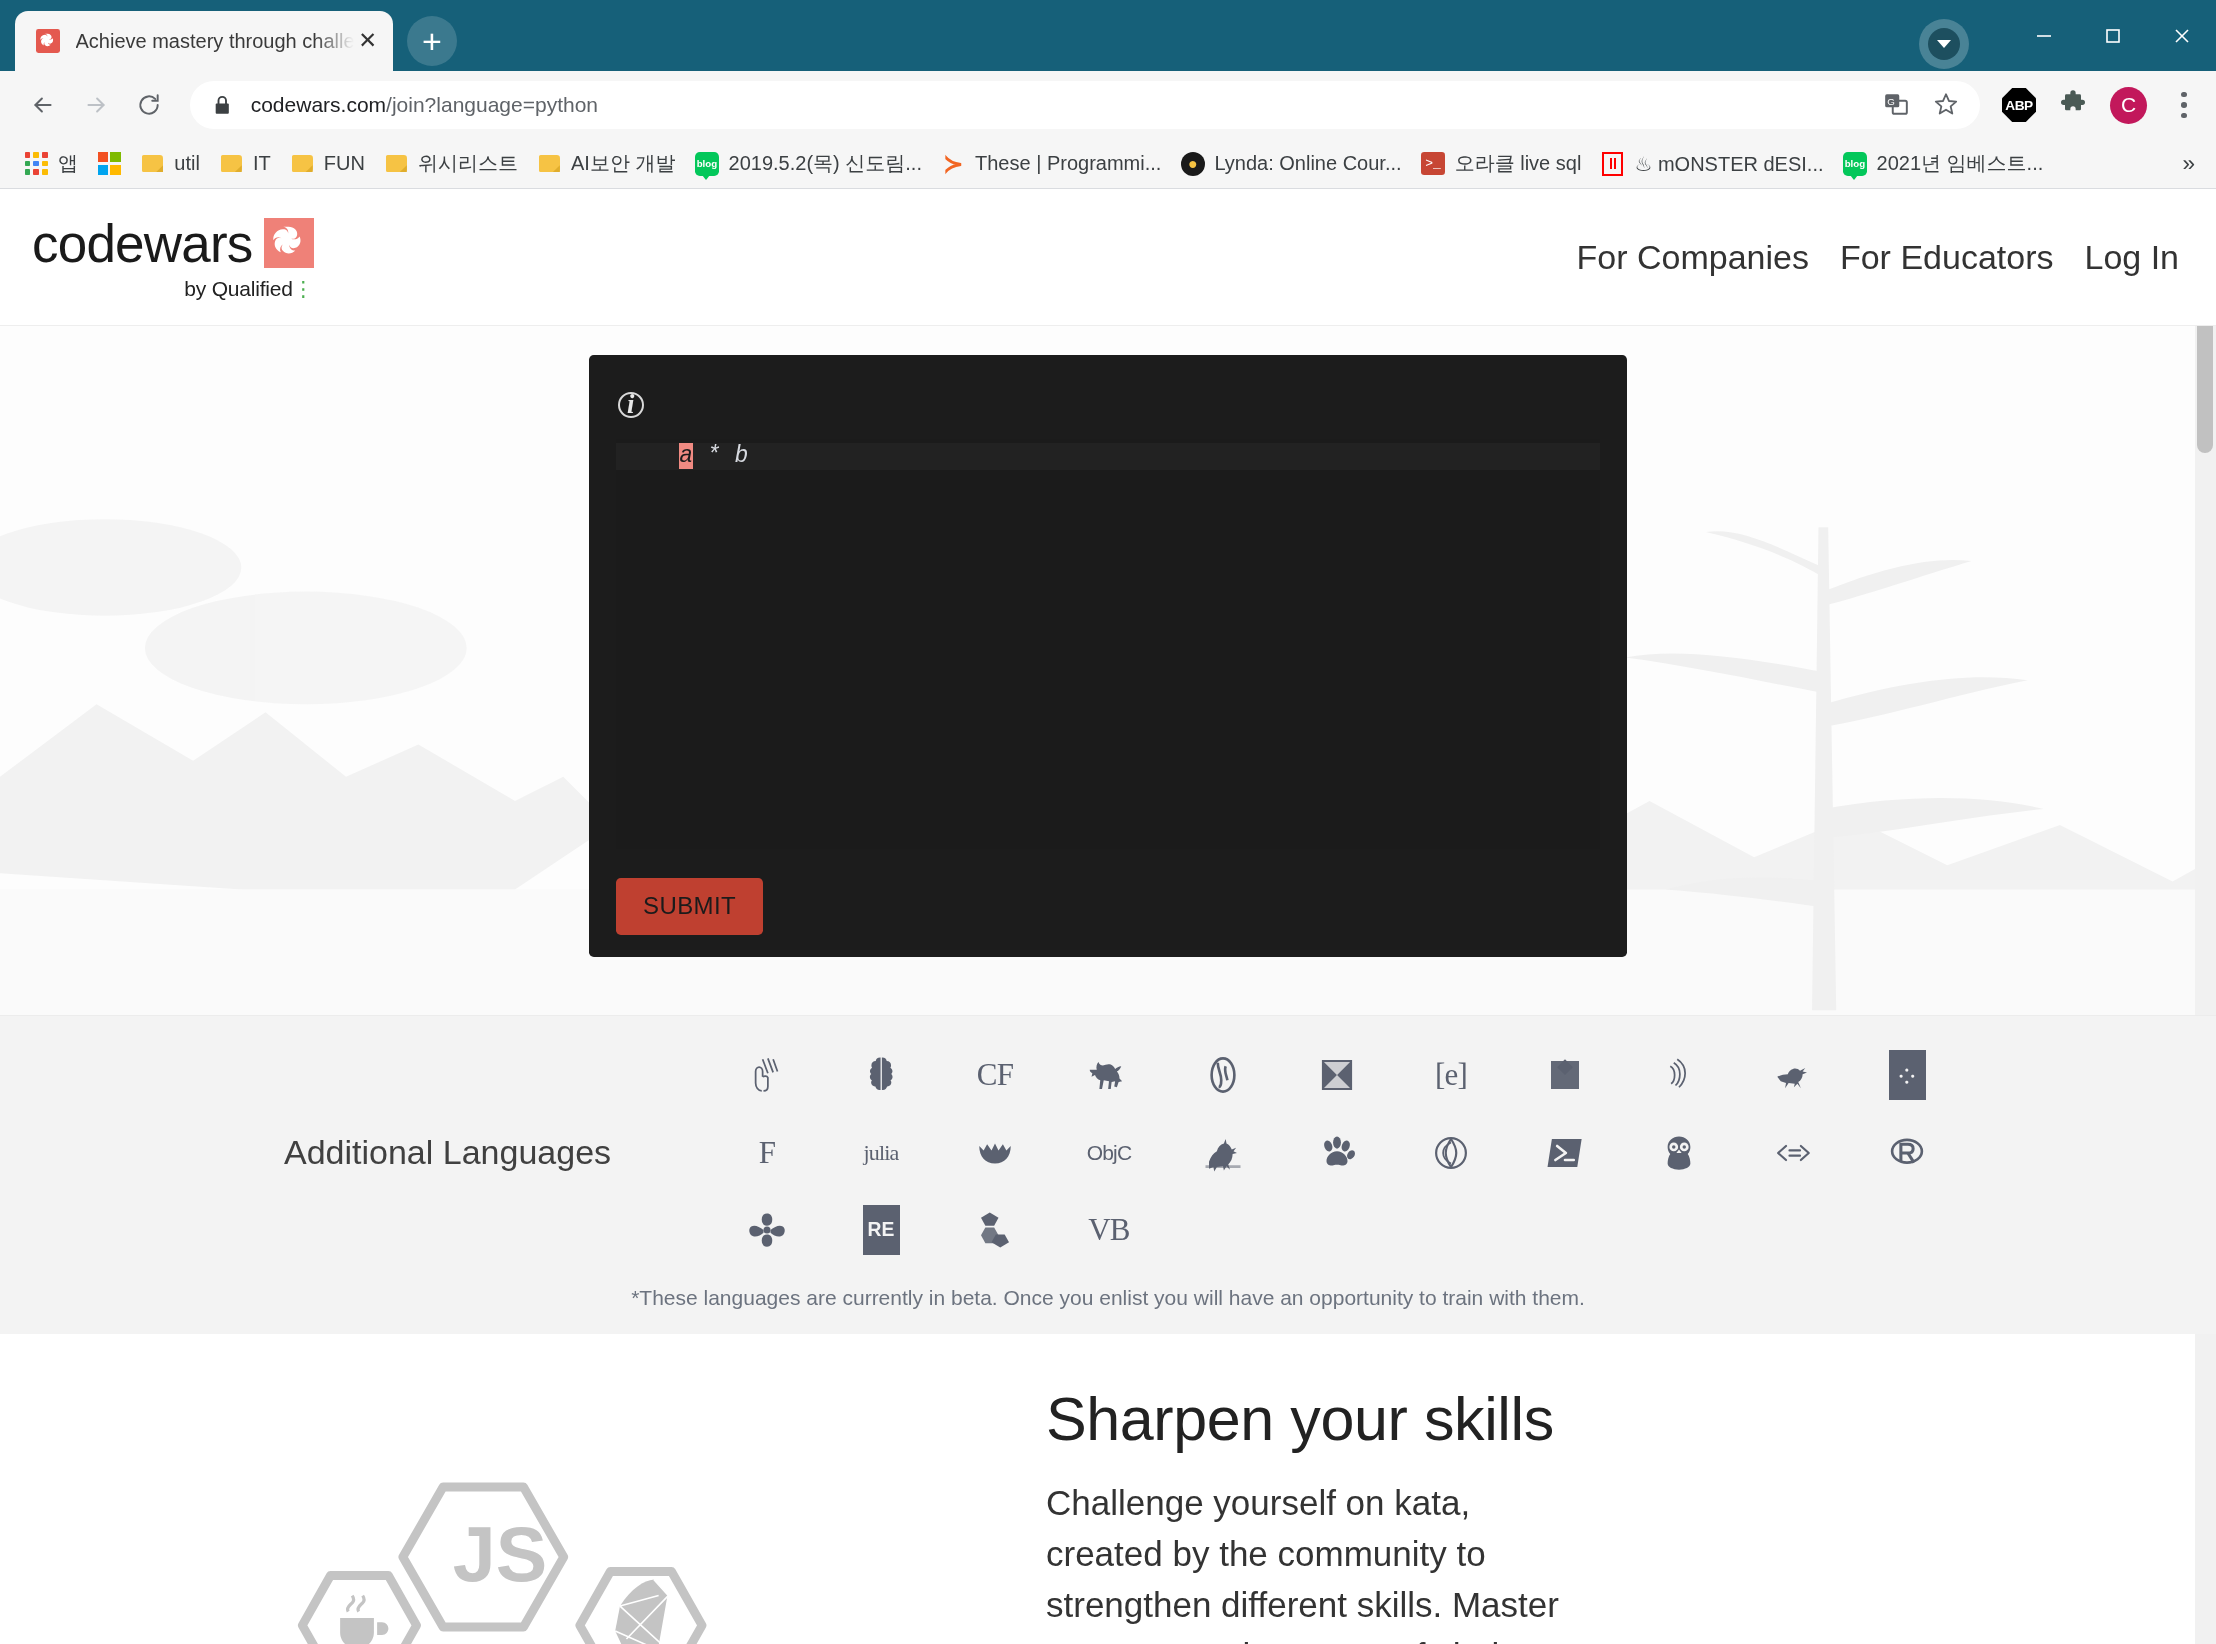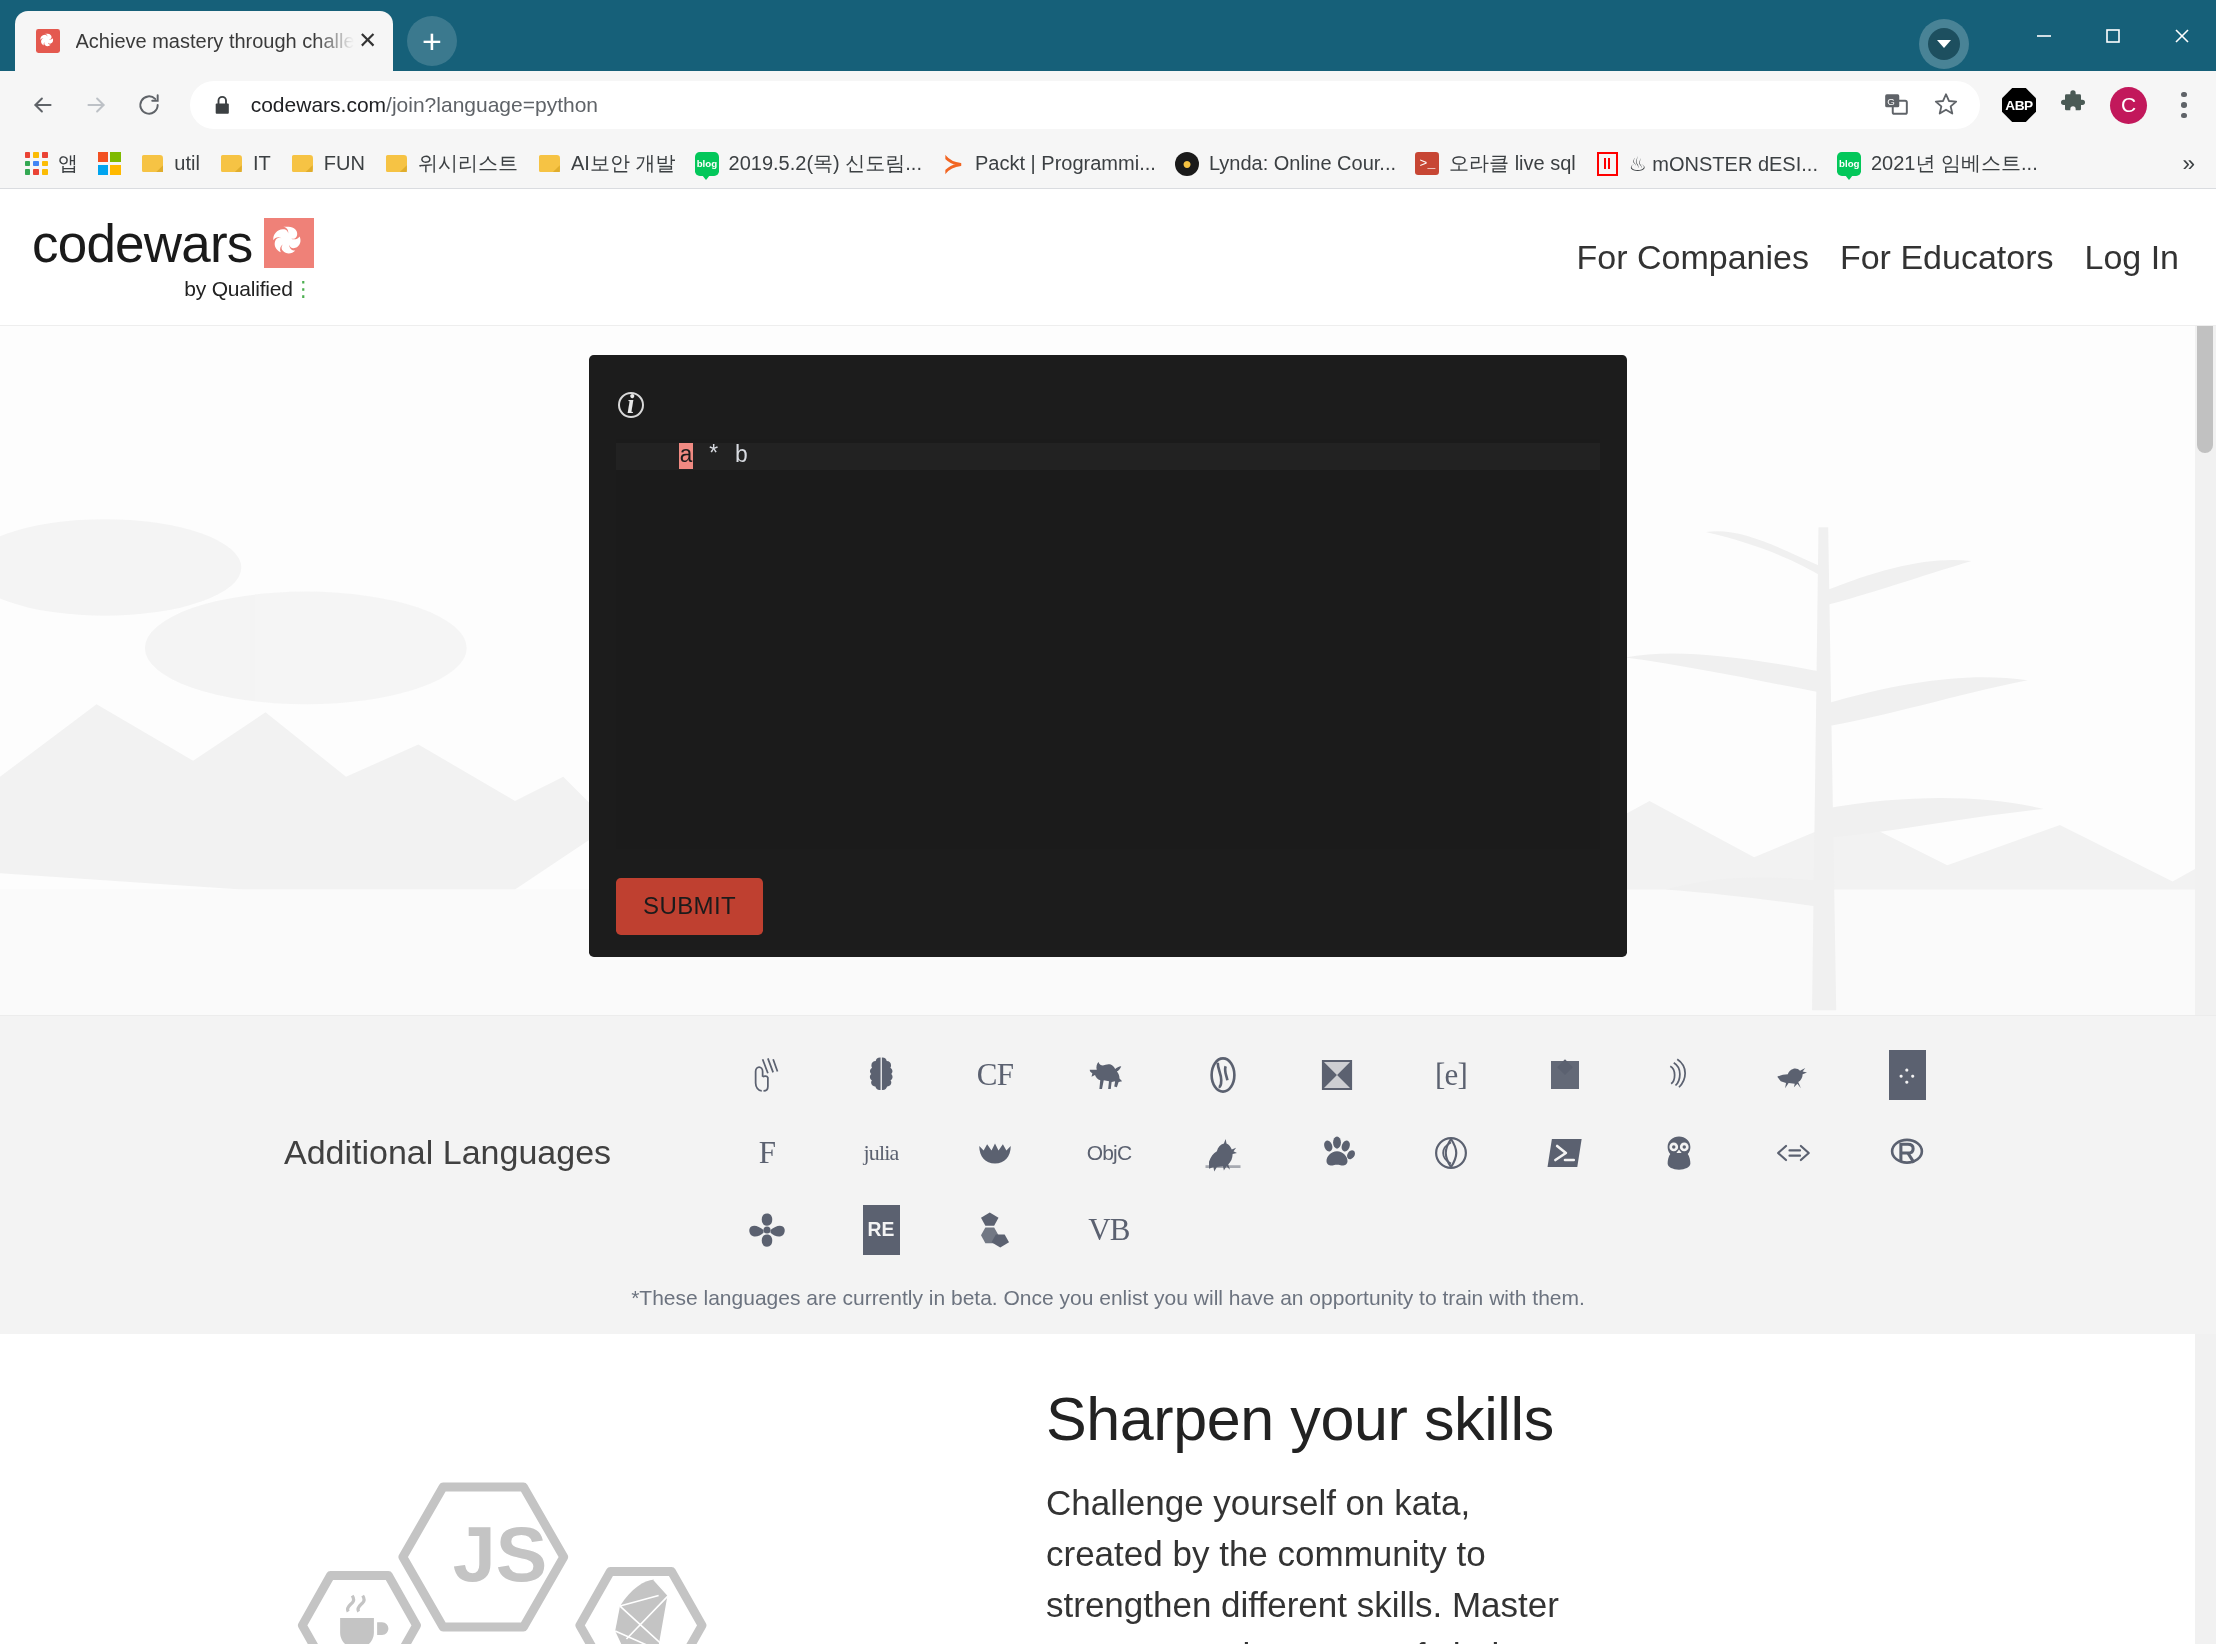--- a/index.html
+++ b/index.html
@@ -170,21 +170,21 @@
     color:#d9d9d9; font-size:17.7px; font-style:italic; font-weight:bold;
     display:flex;align-items:center;justify-content:center; font-family:"Liberation Serif",serif;
     flex:0 0 auto;
   }
   .editor-msg span { color:#e8e8e8; font-size: 26.6px; }
   .code-area {
     background:#1b1b1b; height: 410px; margin-top: 6.4px; padding-top: 4.8px;
     font-family: "Liberation Mono", monospace; font-size: 23px; line-height: 27px;
   }
   .code-line { padding: 0 8px; white-space: pre; }
-  .code-line.active { background: #222222; }
+  .code-line.active { background: #222222; font-style: italic; }
   .tok-kw { color: #c678dd; }
   .tok-fn { color: #e28b51; }
   .tok-paren { color: #c9a26d; }
   .tok-var { color: #d7dae0; }
   .sel { background:#f08a82; color:#1b1b1b; }
   .submit-btn {
     margin-top: 29px; background:#bf4030; color:#1b1b1b; border:none;
     font-size: 24px; padding: 14.5px 27px; border-radius: 4.8px; letter-spacing: 0.4px;
     font-family: "Liberation Sans", sans-serif; cursor:pointer;
   }
@@ -378,21 +378,21 @@
     <div class="bm">
       <span class="bm-ico">
           <span class="blogico">blog</span>
         </span>
       <span class="bm-label">2019.5.2(목) 신도림...</span>
     </div>
     <div class="bm">
       <span class="bm-ico">
           <span class="packt">≻</span>
         </span>
-      <span class="bm-label">Packt | Programmi...</span>
+      <span class="bm-label">These | Programmi...</span>
     </div>
     <div class="bm">
       <span class="bm-ico">
           <span class="lynda">●</span>
         </span>
       <span class="bm-label">Lynda: Online Cour...</span>
     </div>
     <div class="bm">
       <span class="bm-ico">
           <span class="oracle">&gt;_</span>

